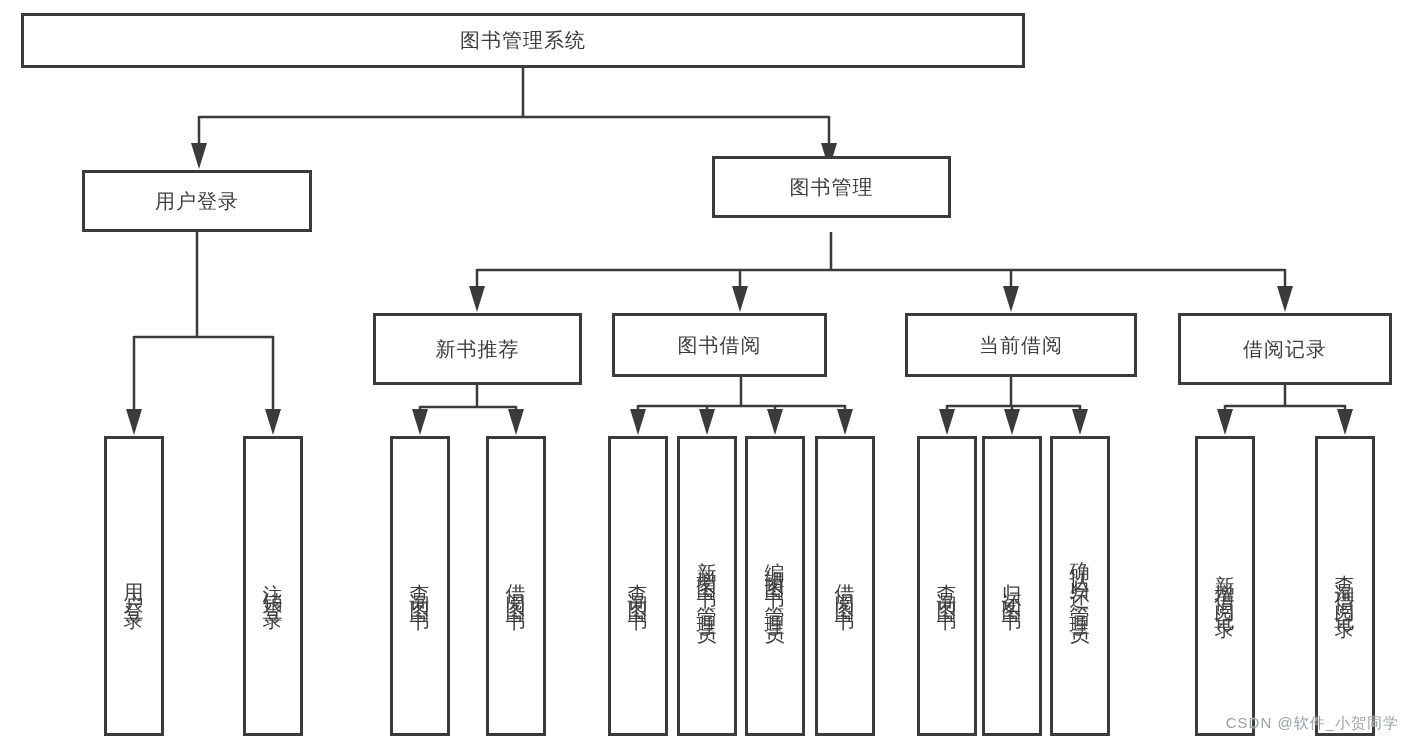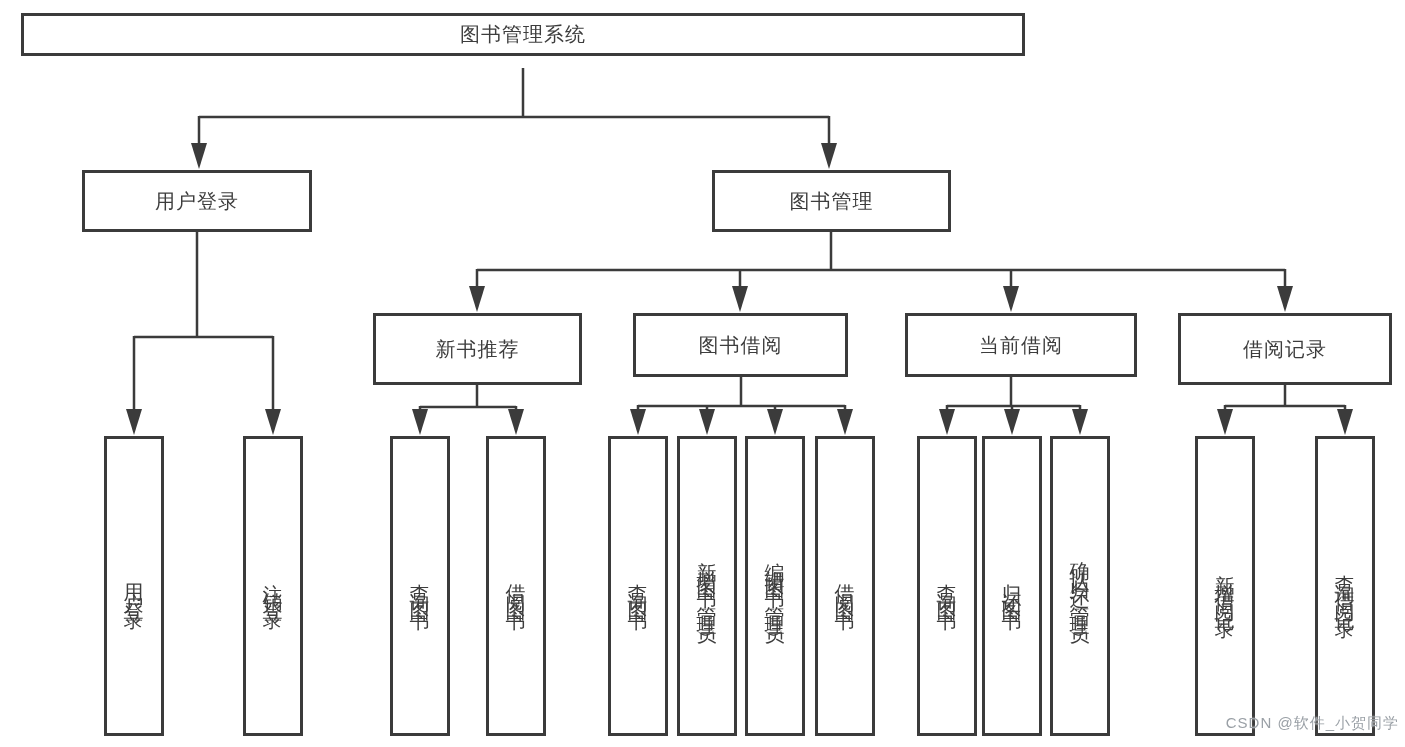--- a/index.html
+++ b/index.html
@@ -78,35 +78,35 @@
       <polygon points="767,409 783,409 775,435"></polygon>
       <polygon points="837,409 853,409 845,435"></polygon>
       <polygon points="939,409 955,409 947,435"></polygon>
       <polygon points="1004,409 1020,409 1012,435"></polygon>
       <polygon points="1072,409 1088,409 1080,435"></polygon>
       <polygon points="1217,409 1233,409 1225,435"></polygon>
       <polygon points="1337,409 1353,409 1345,435"></polygon>
     </g>
   </svg>
 
-  <div class="box" style="left:21px;top:13px;width:1004px;height:43px">
+  <div class="box" style="left:21px;top:13px;width:1004px;height:55px">
     <span class="h-label">图书管理系统</span>
   </div>
 
   <div class="box" style="left:82px;top:170px;width:230px;height:62px">
     <span class="h-label">用户登录</span>
   </div>
-  <div class="box" style="left:712px;top:170px;width:239px;height:62px">
+  <div class="box" style="left:712px;top:156px;width:239px;height:62px">
     <span class="h-label">图书管理</span>
   </div>
 
   <div class="box" style="left:373px;top:313px;width:209px;height:72px">
     <span class="h-label">新书推荐</span>
   </div>
-  <div class="box" style="left:633px;top:313px;width:215px;height:64px">
+  <div class="box" style="left:612px;top:313px;width:215px;height:64px">
     <span class="h-label">图书借阅</span>
   </div>
   <div class="box" style="left:905px;top:313px;width:232px;height:64px">
     <span class="h-label">当前借阅</span>
   </div>
   <div class="box" style="left:1178px;top:313px;width:214px;height:72px">
     <span class="h-label">借阅记录</span>
   </div>
 
   <div class="box leaf" style="left:104px;top:436px;width:60px;height:300px">

